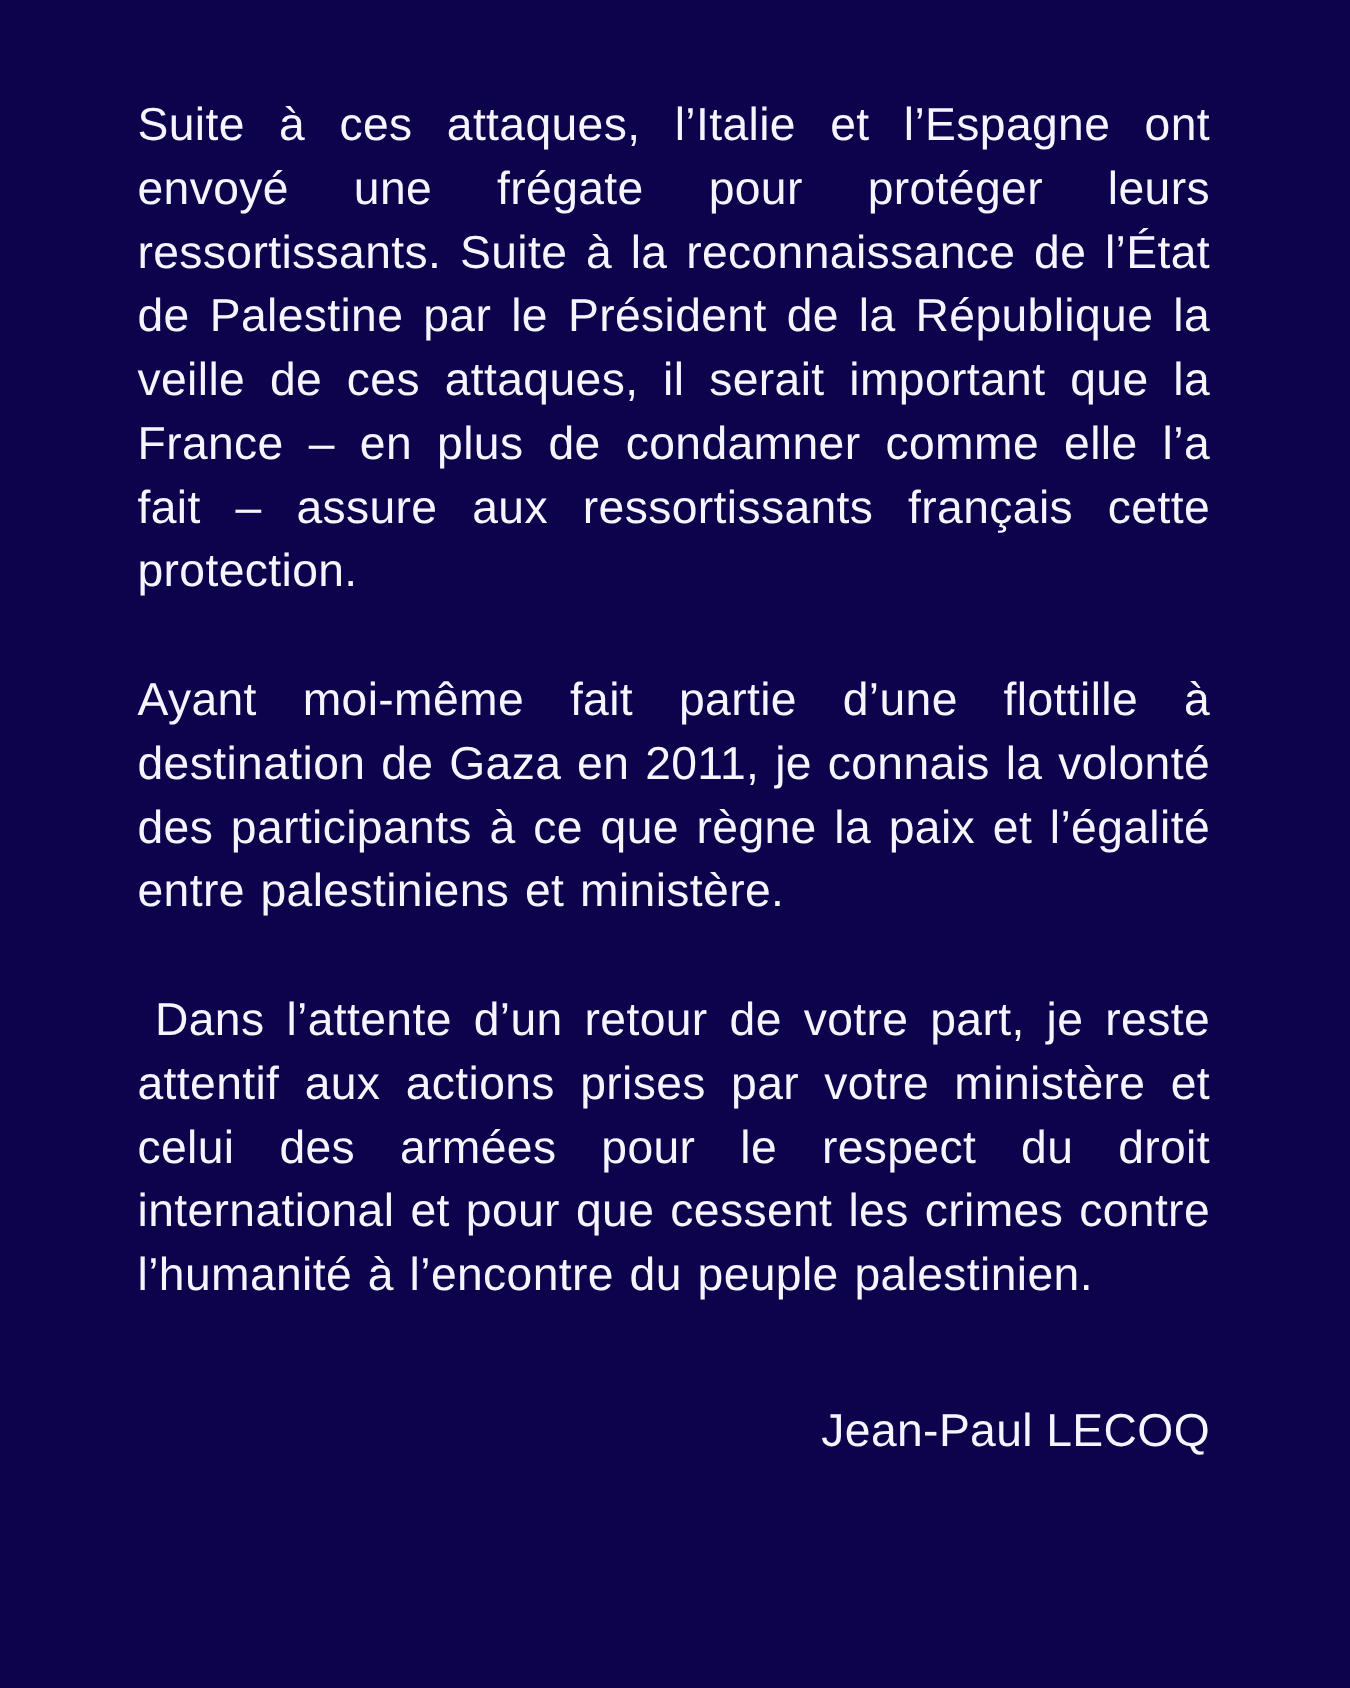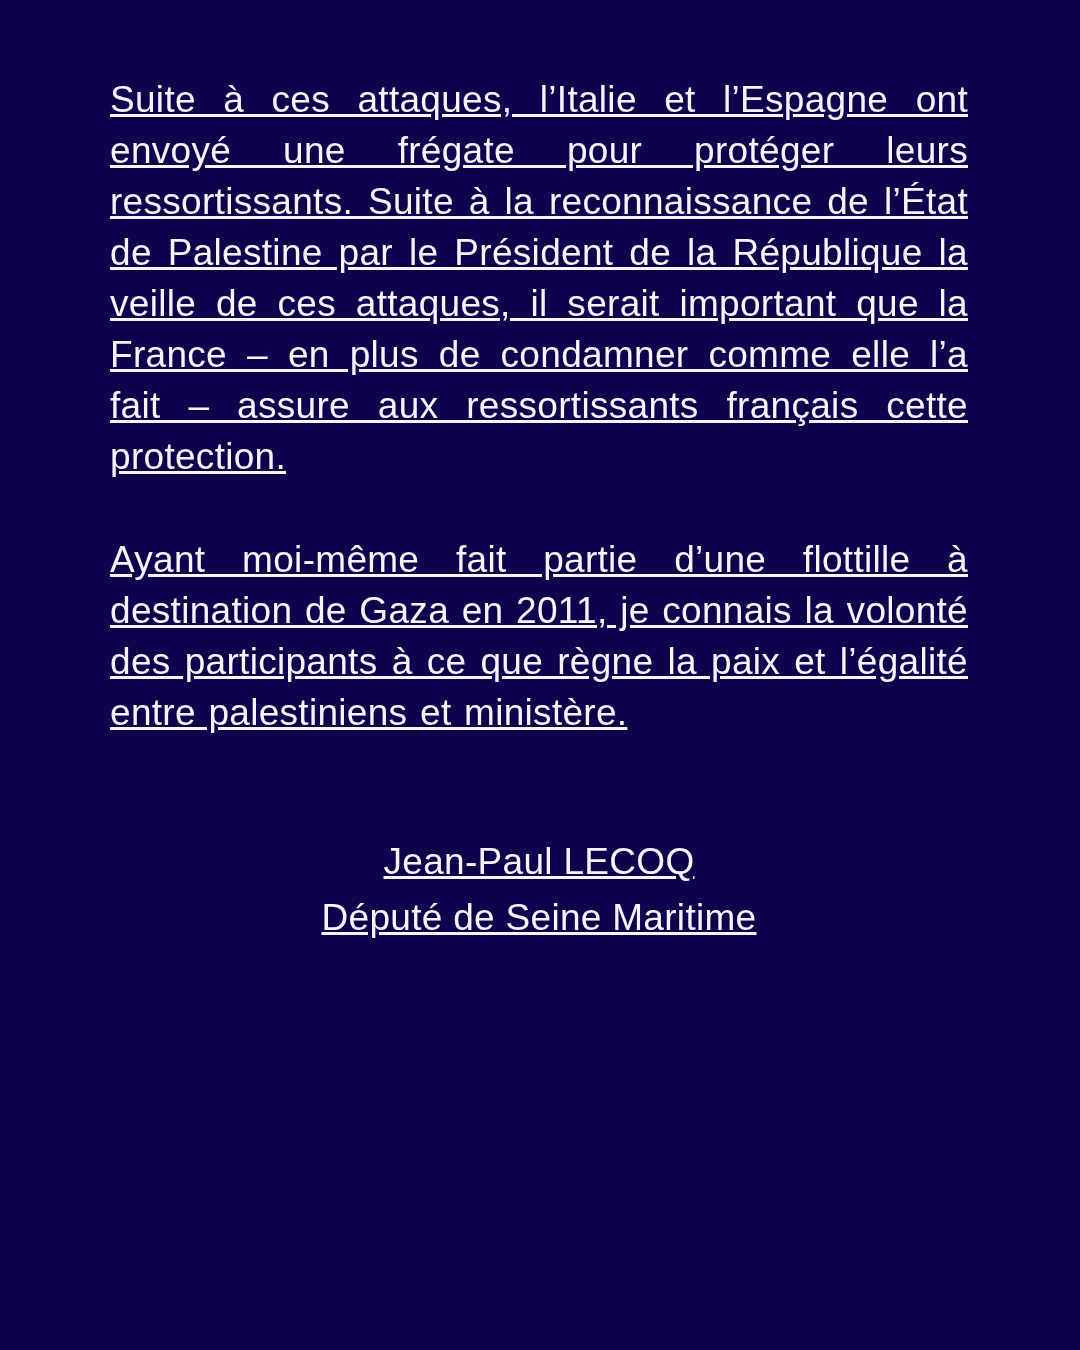--- a/index.html
+++ b/index.html
@@ -10,51 +10,50 @@
   .canvas {
     position: relative;
     width: 1080px;
     height: 1350px;
     background: #0d024c;
     color: #f6f4ff;
     font-family: "Liberation Sans", sans-serif;
     box-sizing: border-box;
     padding: 74px 112px 10px 110px;
     overflow: hidden;
-    text-decoration: underline;
   }
   .letter-body p.para {
     margin: 0 0 52px 0;
     font-size: 37px;
     line-height: 51px;
     font-weight: 400;
     text-align: justify;
     text-justify: inter-word;
     letter-spacing: 0.3px;
     word-spacing: 2px;
   }
   .letter-body p.para:last-child {
     margin-bottom: 0;
   }
   .para-indent {
     text-indent: 14px;
   }
   .signature {
-    margin-top: 96px;
-    text-align: center;
+    margin-top: 72px;
+    text-align: right;
     font-size: 37px;
     line-height: 56px;
     letter-spacing: 0.3px;
   }
 </style>
 </head>
 <body>
 
 <div class="canvas">
   <div class="letter-body">
     <p class="para">Suite à ces attaques, l’Italie et l’Espagne ont envoyé une frégate pour protéger leurs ressortissants. Suite à la reconnaissance de l’État de Palestine par le Président de la République la veille de ces attaques, il serait important que la France – en plus de condamner comme elle l’a fait – assure aux ressortissants français cette protection.</p>
     <p class="para">Ayant moi-même fait partie d’une flottille à destination de Gaza en 2011, je connais la volonté des participants à ce que règne la paix et l’égalité entre palestiniens et ministère.</p>
+    <p class="para para-indent">Dans l’attente d’un retour de votre part, je reste attentif aux actions prises par votre ministère et celui des armées pour le respect du droit international et pour que cessent les crimes contre l’humanité à l’encontre du peuple palestinien.</p>
   </div>
   <div class="signature">
     <div class="sig-name">Jean-Paul LECOQ</div>
-    <div class="sig-title">Député de Seine Maritime</div>
   </div>
 </div>
 
 </body></html>

